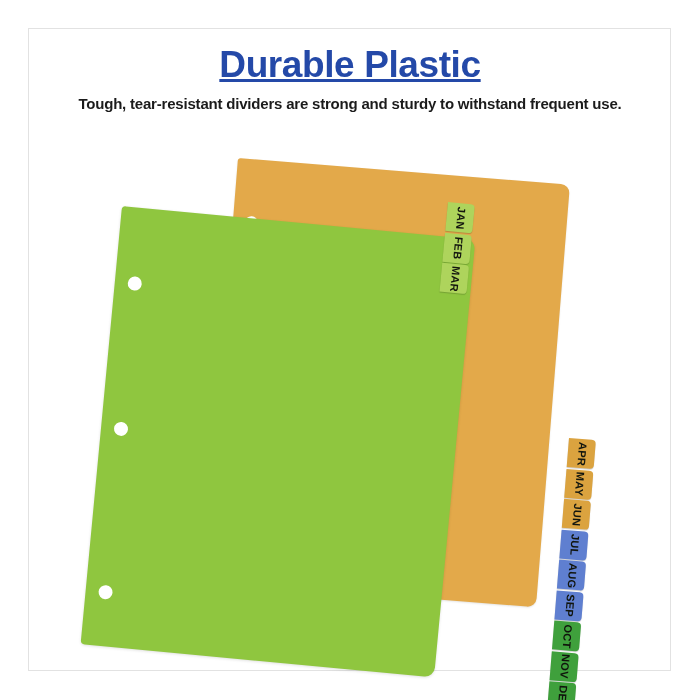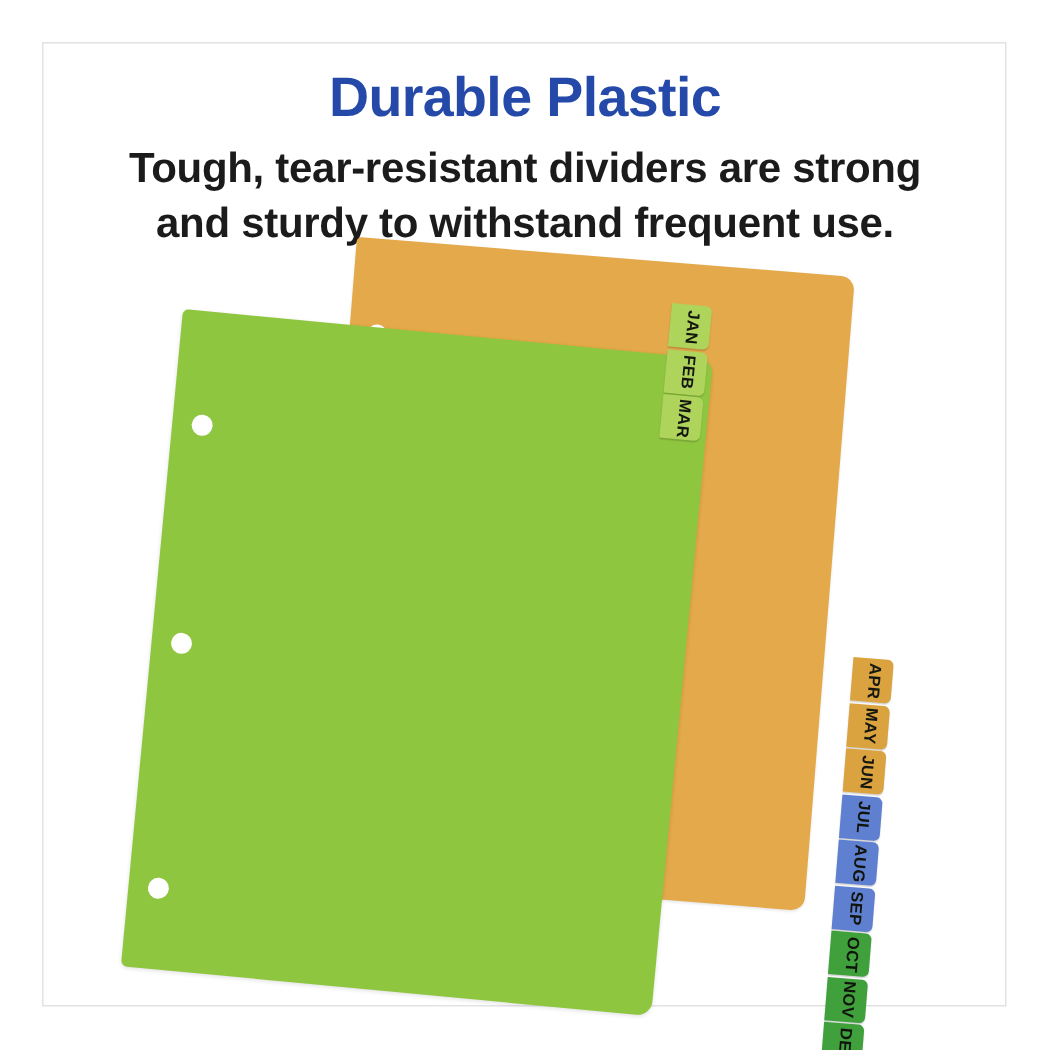--- a/index.html
+++ b/index.html
@@ -40,25 +40,26 @@
     width: 700px;
     text-align: center;
   }
   .headline {
     margin: 0;
     font-size: 37px;
     font-weight: bold;
     letter-spacing: -0.4px;
     color: #2449a8;
     line-height: 1.12;
+    text-decoration: underline;
   }
   .subhead {
     margin: 9px auto 0 auto;
     width: 580px;
-    font-size: 28px;
+    font-size: 15px;
     font-weight: bold;
     color: #1b1b1b;
     line-height: 1.32;
     letter-spacing: -0.2px;
   }
 
   
   .stage {
     position: absolute;
     left: 0;

